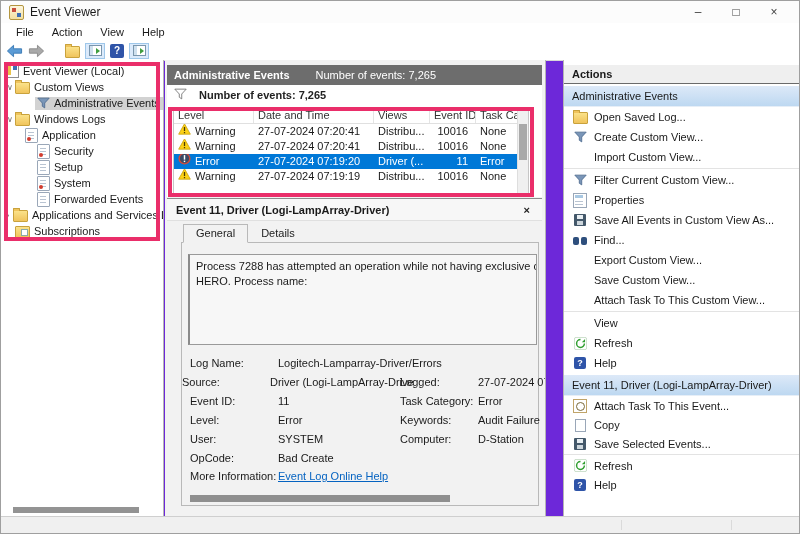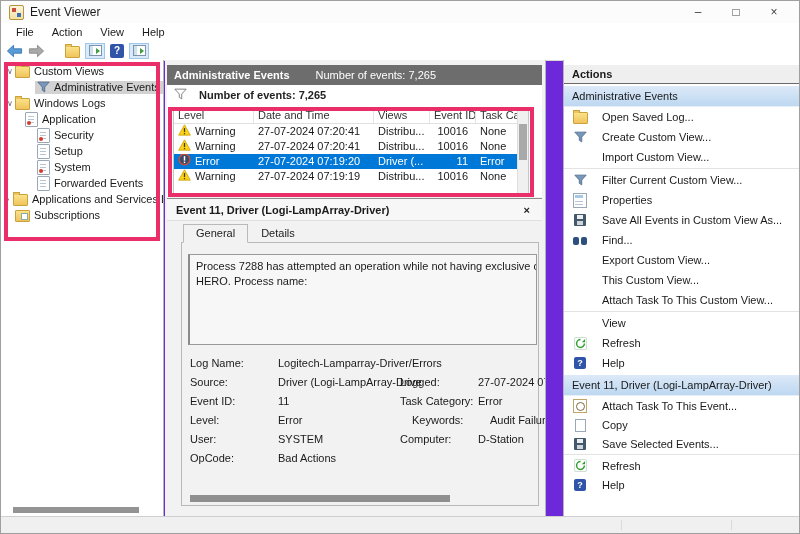--- a/index.html
+++ b/index.html
@@ -66,21 +66,21 @@
   .dbar{position:absolute;left:2px;right:3px;top:5px;height:20px;background:#6d6d6d;color:#fff;display:flex;align-items:center;padding-left:7px}
   .dbar .b{font-weight:bold}
   .dbar .c{margin-left:26px}
   .listwrap{position:absolute;left:2px;right:3px;top:25px;height:112px;background:#fff}
   .filterline{position:absolute;left:0;right:0;top:0;height:20px;background:#fff;display:flex;align-items:center;padding-left:7px;font-weight:bold;color:#222}
   .filterline .fi{margin-right:12px}
   .evt-table{position:absolute;left:6px;top:22px;width:356px;height:88px;background:#fff;border:1px solid #c6c6c6;box-sizing:border-box}
   .ghead{display:flex;height:15px;border-bottom:1px solid #e0e0e0;color:#333}
   .ghead .hc{border-right:1px solid #e4e4e4;padding-left:4px;line-height:15px;box-sizing:border-box;white-space:nowrap;overflow:hidden}
   .grow{display:flex;height:15px;line-height:15px;white-space:nowrap}
-  .gc{padding-left:4px;box-sizing:border-box;overflow:hidden;display:flex;align-items:center}
+  .gc{padding-left:4px;box-sizing:border-box;overflow:hidden;display:flex;align-items:flex-end}
   .c1{width:80px}.c2{width:120px}.c3{width:56px}.c4{width:46px;justify-content:flex-end;padding-right:8px}.c5{width:44px}
   .ghead .c4{text-align:right;display:block;padding-right:6px}
   .grow.sel{background:#0078d7;color:#fff}
   .vsb{position:absolute;right:0;top:0;bottom:0;width:10px;background:#f0f0f0;border-left:1px solid #dedede}
   .vsb .thumb{position:absolute;left:1px;right:1px;top:16px;height:36px;background:#a9a9a9}
   .warn-ic,.err-ic{margin-right:4px}
 
   
   .dethead{position:absolute;left:2px;right:3px;top:138px;height:21px;background:#f7f7f7;border-top:1px solid #8c8c8c;border-bottom:1px solid #e0e0e0;display:flex;align-items:center;padding-left:9px;font-weight:bold}
   .detclose{position:absolute;right:12px;font-weight:bold;color:#222;cursor:default}
@@ -98,21 +98,21 @@
 
   
   .actpane{position:absolute;left:562px;width:254px;top:59px;bottom:17px;background:#fff;border-left:1px solid #b5b5b5;box-sizing:border-box;overflow:hidden}
   .act-title{position:absolute;left:0;right:0;top:5px;height:19px;background:#efefef;border-bottom:1px solid #6a6a6a;display:flex;align-items:center;padding-left:8px;font-weight:bold;box-sizing:border-box}
   .sec-head{height:20px;background:linear-gradient(#dde9f8,#bdd8f1);display:flex;align-items:center;padding:0 8px;border-bottom:1px solid #e6eef7}
   .sec-head .sh{flex:1;white-space:nowrap;overflow:hidden}
   .sec-head .col{font-size:8px;color:#2b4a6b}
   .ai{height:20px;display:flex;align-items:center;padding-left:6px;white-space:nowrap}
   .ai19{height:19px}
   .aicon{width:20px;display:flex;justify-content:center;flex:none}
-  .albl{margin-left:12px;overflow:hidden}
+  .albl{margin-left:4px;overflow:hidden}
   .asub{margin-left:auto;margin-right:8px;font-size:8px;color:#222}
   .act-sep{height:1px;background:#e3e3e3;margin:1px 0}
   .sec1{position:absolute;left:0;right:0;top:26px}
   .sec2{position:absolute;left:0;right:0;top:315px}
 
   
   .bottomstrip{position:absolute;left:0;right:0;bottom:0;height:17px;background:#f0f0f0;border-top:1px solid #cfcfcf;box-sizing:border-box}
   .bdiv{position:absolute;top:3px;bottom:3px;width:1px;background:#dadada}
   .hl{position:absolute;border:4px solid #ea2e6a;box-sizing:border-box;pointer-events:none;z-index:50}
 </style>
@@ -155,20 +155,24 @@
         <span class="i ic-win"></span>
       </span>
     <span class="i ic-help"></span>
     <span class="tb-box">
         <span class="i ic-win"></span>
       </span>
   </div>
 
   <div class="treepane">
     <div class="trow" style="padding-left:4px">
+      <span class="i ic-ev"></span>
+      <span class="tl">Event Viewer (Local)</span>
+    </div>
+    <div class="trow" style="padding-left:4px">
       <span class="tw">∨</span>
       <span class="i ic-folder"></span>
       <span class="tl">Custom Views</span>
     </div>
     <div class="trow" style="padding-left:34px">
       <span class="tsel">
         <svg width="13" height="12" viewBox="0 0 16 14">
             <path d="M1 1h14l-5.5 6v6l-3-2V7z" fill="#7a96b8" stroke="#4a688c"></path>
           </svg>
         <span class="tl">Administrative Events</span>
@@ -311,50 +315,54 @@
     <div class="genbox">
       <div class="descbox">
         <div>Process 7288 has attempted an operation while not having exclusive control ove</div>
         <div>HERO. Process name:</div>
       </div>
 
       <div class="fld" style="left:8px;top:114px">
           <span class="fl">Log Name:</span>
           <span>Logitech-Lamparray-Driver/Errors</span>
         </div>
-      <div class="fld" style="left:8px;top:133px">
+      <div class="fld" style="left:0;top:133px">
           <span class="fl">Source:</span>
           <span>Driver (Logi-LampArray-Drive</span>
         </div>
       <div class="fld" style="left:8px;top:152px">
           <span class="fl">Event ID:</span>
           <span>11</span>
         </div>
       <div class="fld" style="left:8px;top:171px">
           <span class="fl">Level:</span>
           <span>Error</span>
         </div>
       <div class="fld" style="left:8px;top:190px">
           <span class="fl">User:</span>
           <span>SYSTEM</span>
         </div>
       <div class="fld" style="left:8px;top:209px">
           <span class="fl">OpCode:</span>
-          <span>Bad Actions</span>
+          <span>Bad Create</span>
+        </div>
+      <div class="fld" style="left:8px;top:227px">
+          <span class="fl">More Information:</span>
+          <span class="link">Event Log Online Help</span>
         </div>
 
       <div class="fld fldr" style="left:218px;top:133px">
           <span class="fl">Logged:</span>
           <span>27-07-2024 07</span>
         </div>
       <div class="fld fldr" style="left:218px;top:152px">
           <span class="fl">Task Category:</span>
           <span>Error</span>
         </div>
-      <div class="fld fldr" style="left:230px;top:171px">
+      <div class="fld fldr" style="left:218px;top:171px">
           <span class="fl">Keywords:</span>
           <span>Audit Failure</span>
         </div>
       <div class="fld fldr" style="left:218px;top:190px">
           <span class="fl">Computer:</span>
           <span>D-Station</span>
         </div>
 
       <div class="hsb-det"></div>
     </div>
@@ -412,21 +420,21 @@
             <span class="i ic-find"></span>
           </span>
           <span class="albl">Find...</span>
         </div>
       <div class="ai">
           <span class="aicon"></span>
           <span class="albl">Export Custom View...</span>
         </div>
       <div class="ai">
           <span class="aicon"></span>
-          <span class="albl">This Custom View...</span>
+          <span class="albl">Save Custom View...</span>
         </div>
       <div class="ai">
           <span class="aicon"></span>
           <span class="albl">Attach Task To This Custom View...</span>
         </div>
       <div class="act-sep"></div>
       <div class="ai">
           <span class="aicon"></span>
           <span class="albl">View</span>
           <span class="asub">▶</span>

